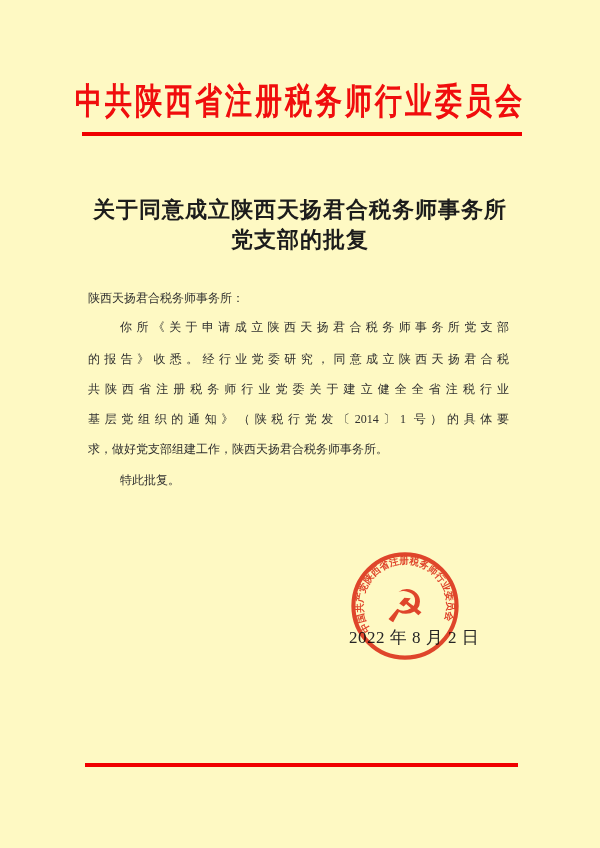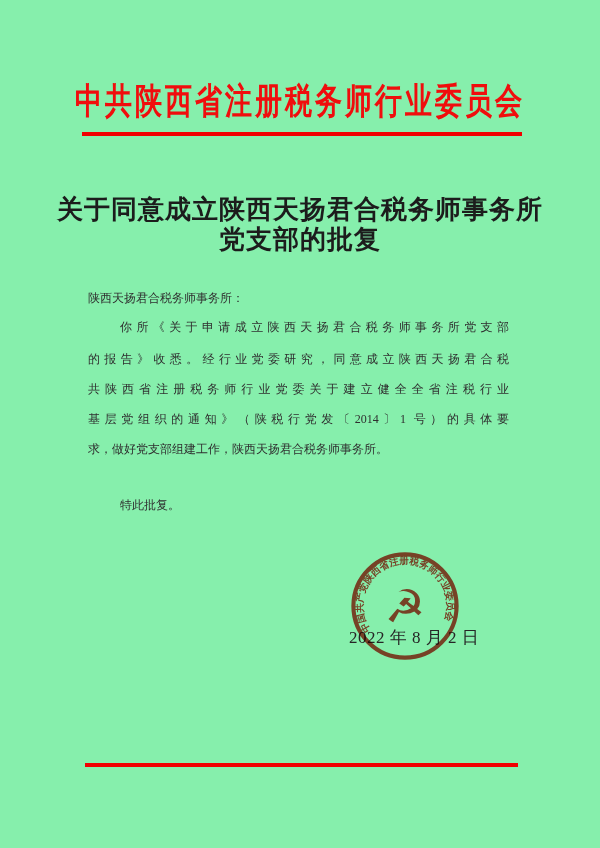--- a/index.html
+++ b/index.html
@@ -5,21 +5,21 @@
   :root{
     --header-red:#f00d0d;
     --rule-red:#f00000;
     --seal-red:#dd3222;
     --text-color:#2f2f2f;
   }
   html,body{margin:0;padding:0;background:#ffffff;}
   .page{
     position:relative;
     width:600px;height:848px;
-    background:#86efac;
+    background:#fef9c3;
     overflow:hidden;
     font-family:"Liberation Serif","DejaVu Serif",serif;
     color:var(--text-color);
   }
   
   .org-name{
     position:absolute;top:84px;left:0;right:0;
     text-align:center;
     font-size:27px;font-weight:bold;
     color:var(--header-red);
@@ -39,38 +39,38 @@
   .doc-number{
     position:absolute;top:148px;right:80px;
     font-size:16px;letter-spacing:1px;
     color:#3a3a3a;
     white-space:nowrap;
   }
   
   .doc-title{
     position:absolute;top:195px;left:0;right:0;
     text-align:center;
-    font-size:26px;font-weight:bold;
+    font-size:22px;font-weight:bold;
     line-height:30px;letter-spacing:1px;
     color:#1c1c1c;
   }
   
   .body-block{
     position:absolute;top:283px;left:88px;width:421px;
     font-size:12px;line-height:30.3px;
     color:var(--text-color);
   }
   .body-block .line{width:100%;}
   .body-block .jfull{
     text-align:justify;
     text-align-last:justify;
     text-justify:inter-character;
   }
   .body-block .indent{padding-left:32px;box-sizing:border-box;font-family:Liberation Mono, monospace;}
-  .body-block .closing{text-indent:32px;margin-top:25px;}
+  .body-block .closing{text-indent:32px;}
   
   .doc-date{
     position:absolute;top:626px;left:349px;
     font-size:17px;letter-spacing:0.5px;
     color:#252525;white-space:nowrap;
   }
   
   .seal{
     position:absolute;left:348px;top:549px;
     width:114px;height:114px;

